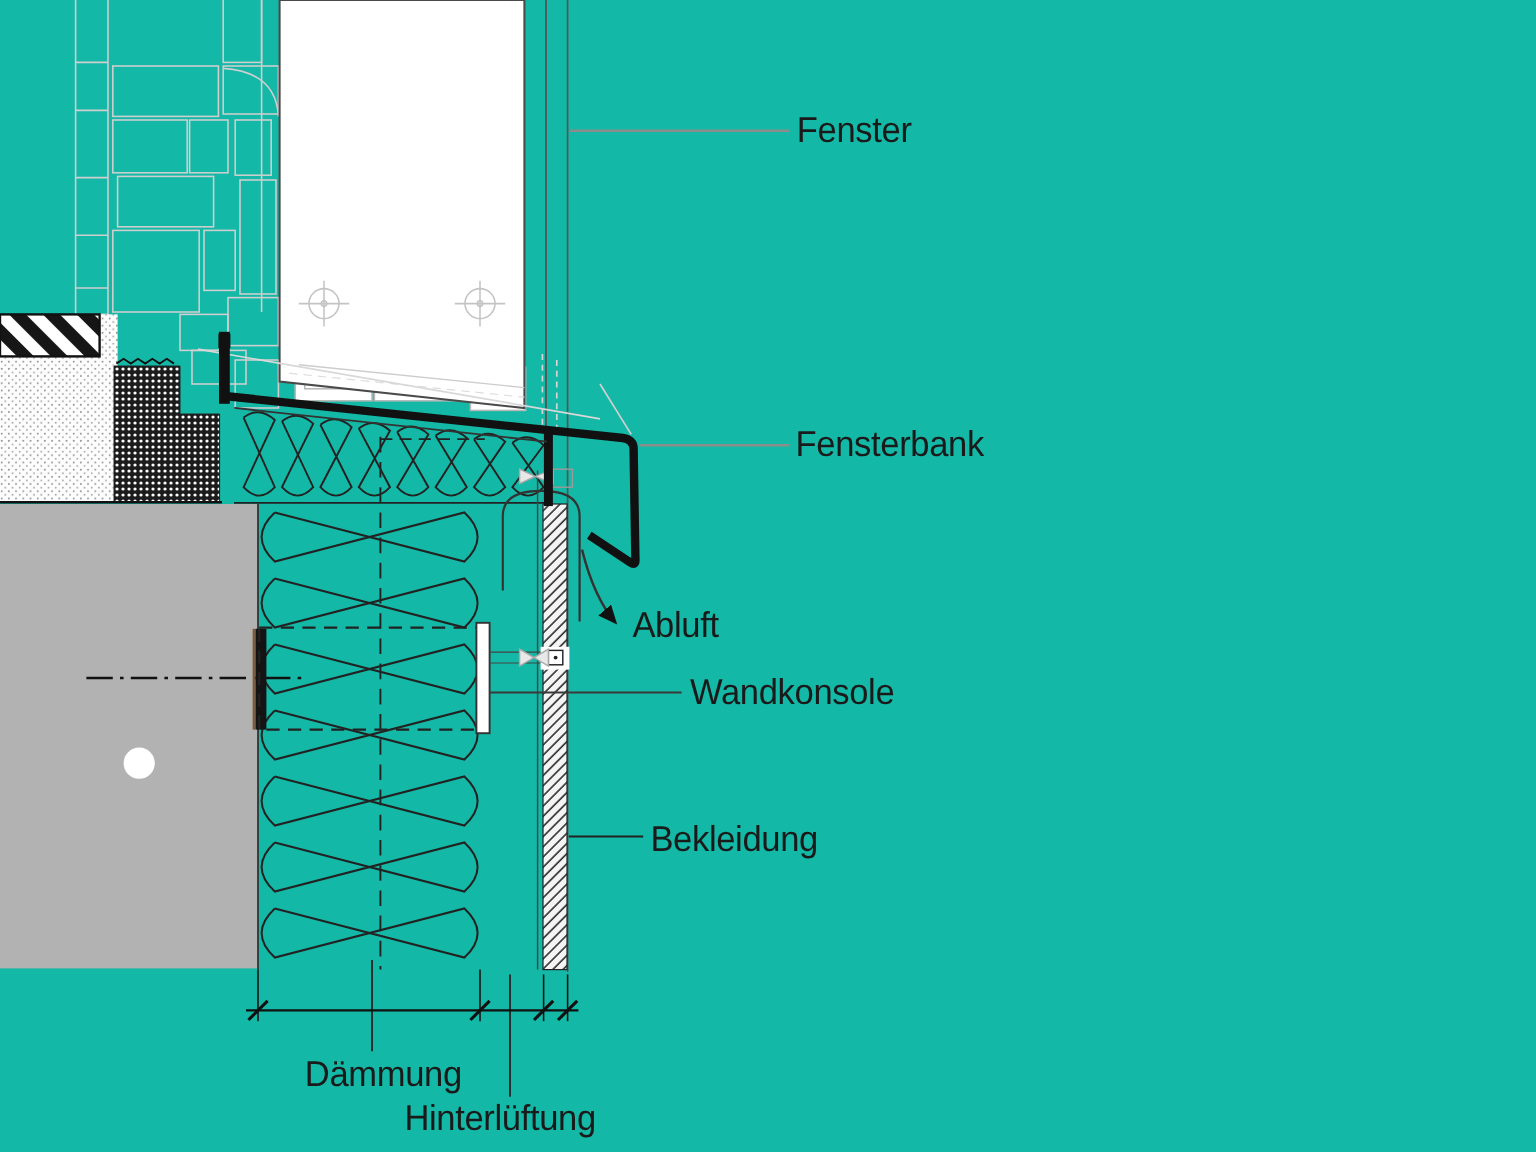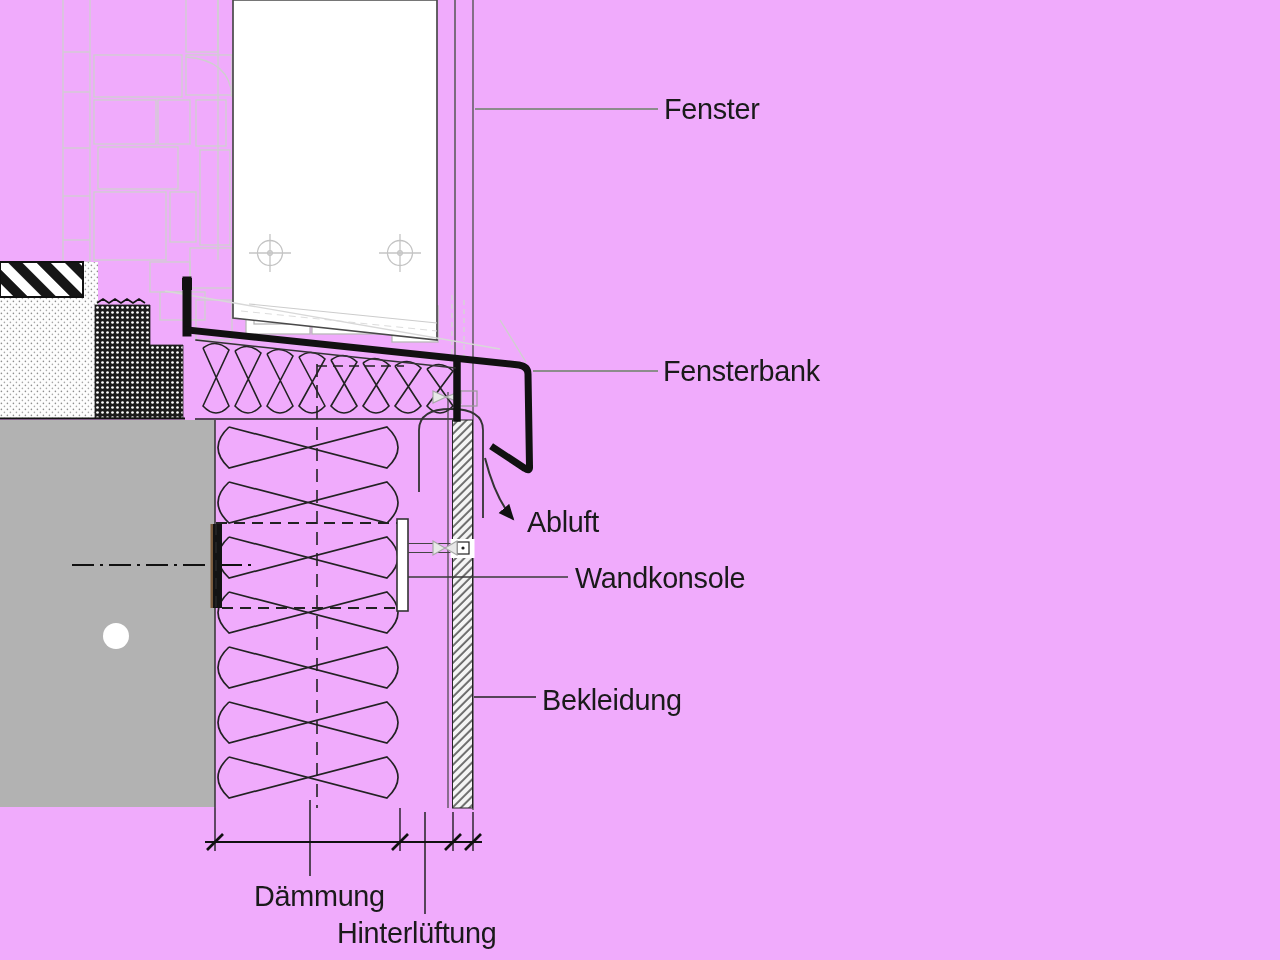--- a/index.html
+++ b/index.html
@@ -1,16 +1,16 @@
 <!DOCTYPE html>
 <html><head>
 <meta charset="utf-8">
 <style>
   html,body{margin:0;padding:0;background:#fff;}
-  .canvas{position:relative;width:1280px;height:960px;background:#f0abfc;overflow:hidden;
+  .canvas{position:relative;width:1280px;height:960px;background:#14b8a6;overflow:hidden;
           font-family:"Liberation Sans",sans-serif;}
   svg.drawing{position:absolute;left:0;top:0;}
   .lbl{position:absolute;font-size:30px;line-height:1.05;color:#1a1a1a;white-space:nowrap;
        transform:scaleX(.96);transform-origin:0 0;letter-spacing:-.3px;}
 </style>
 </head>
 <body>
 
 <div class="canvas">
 

